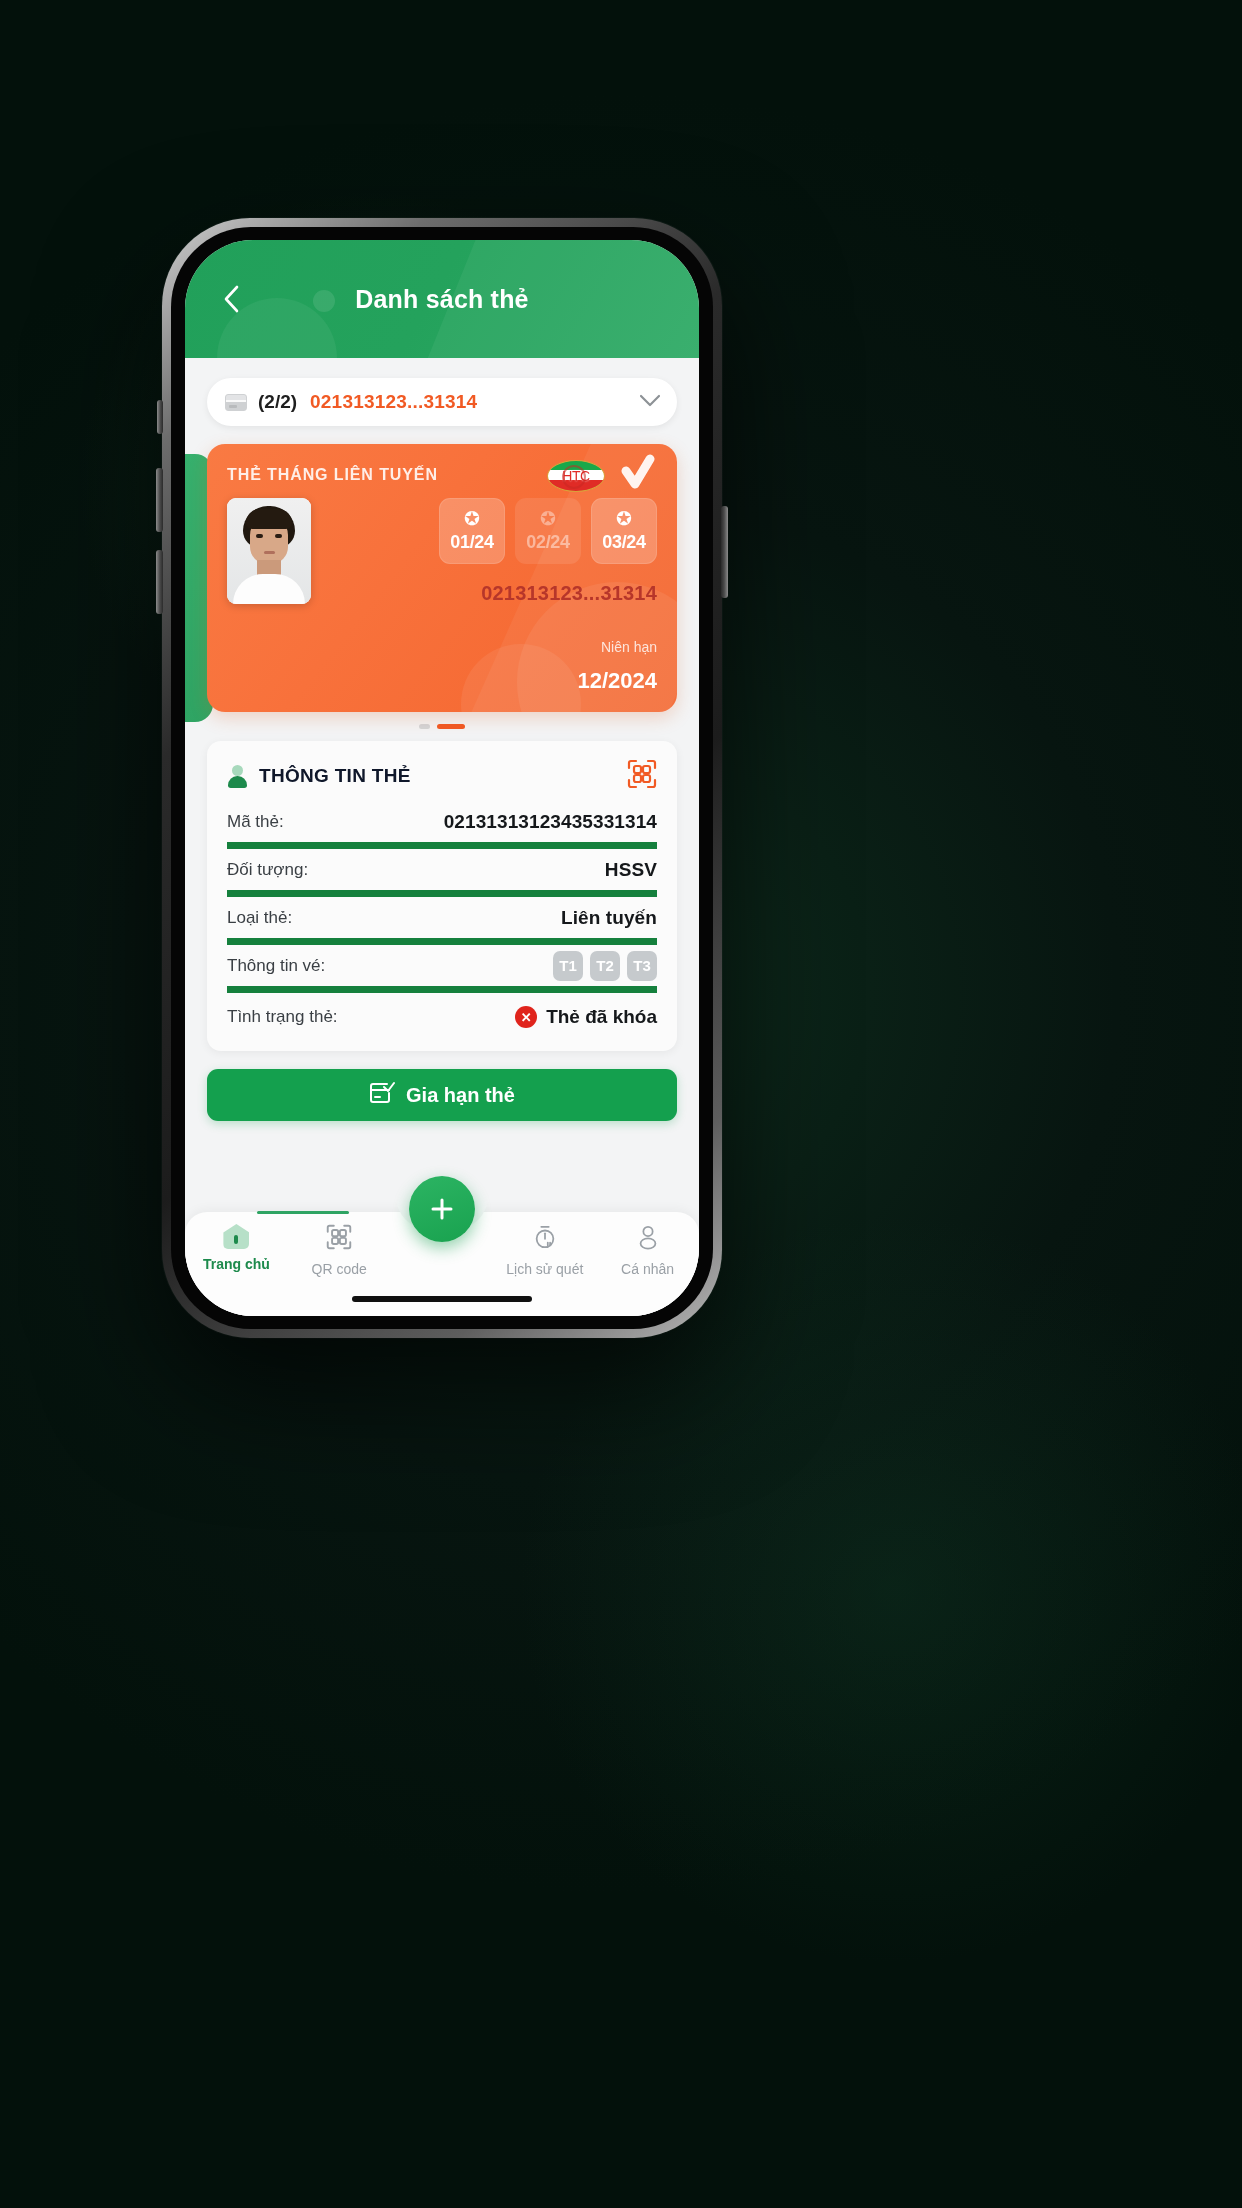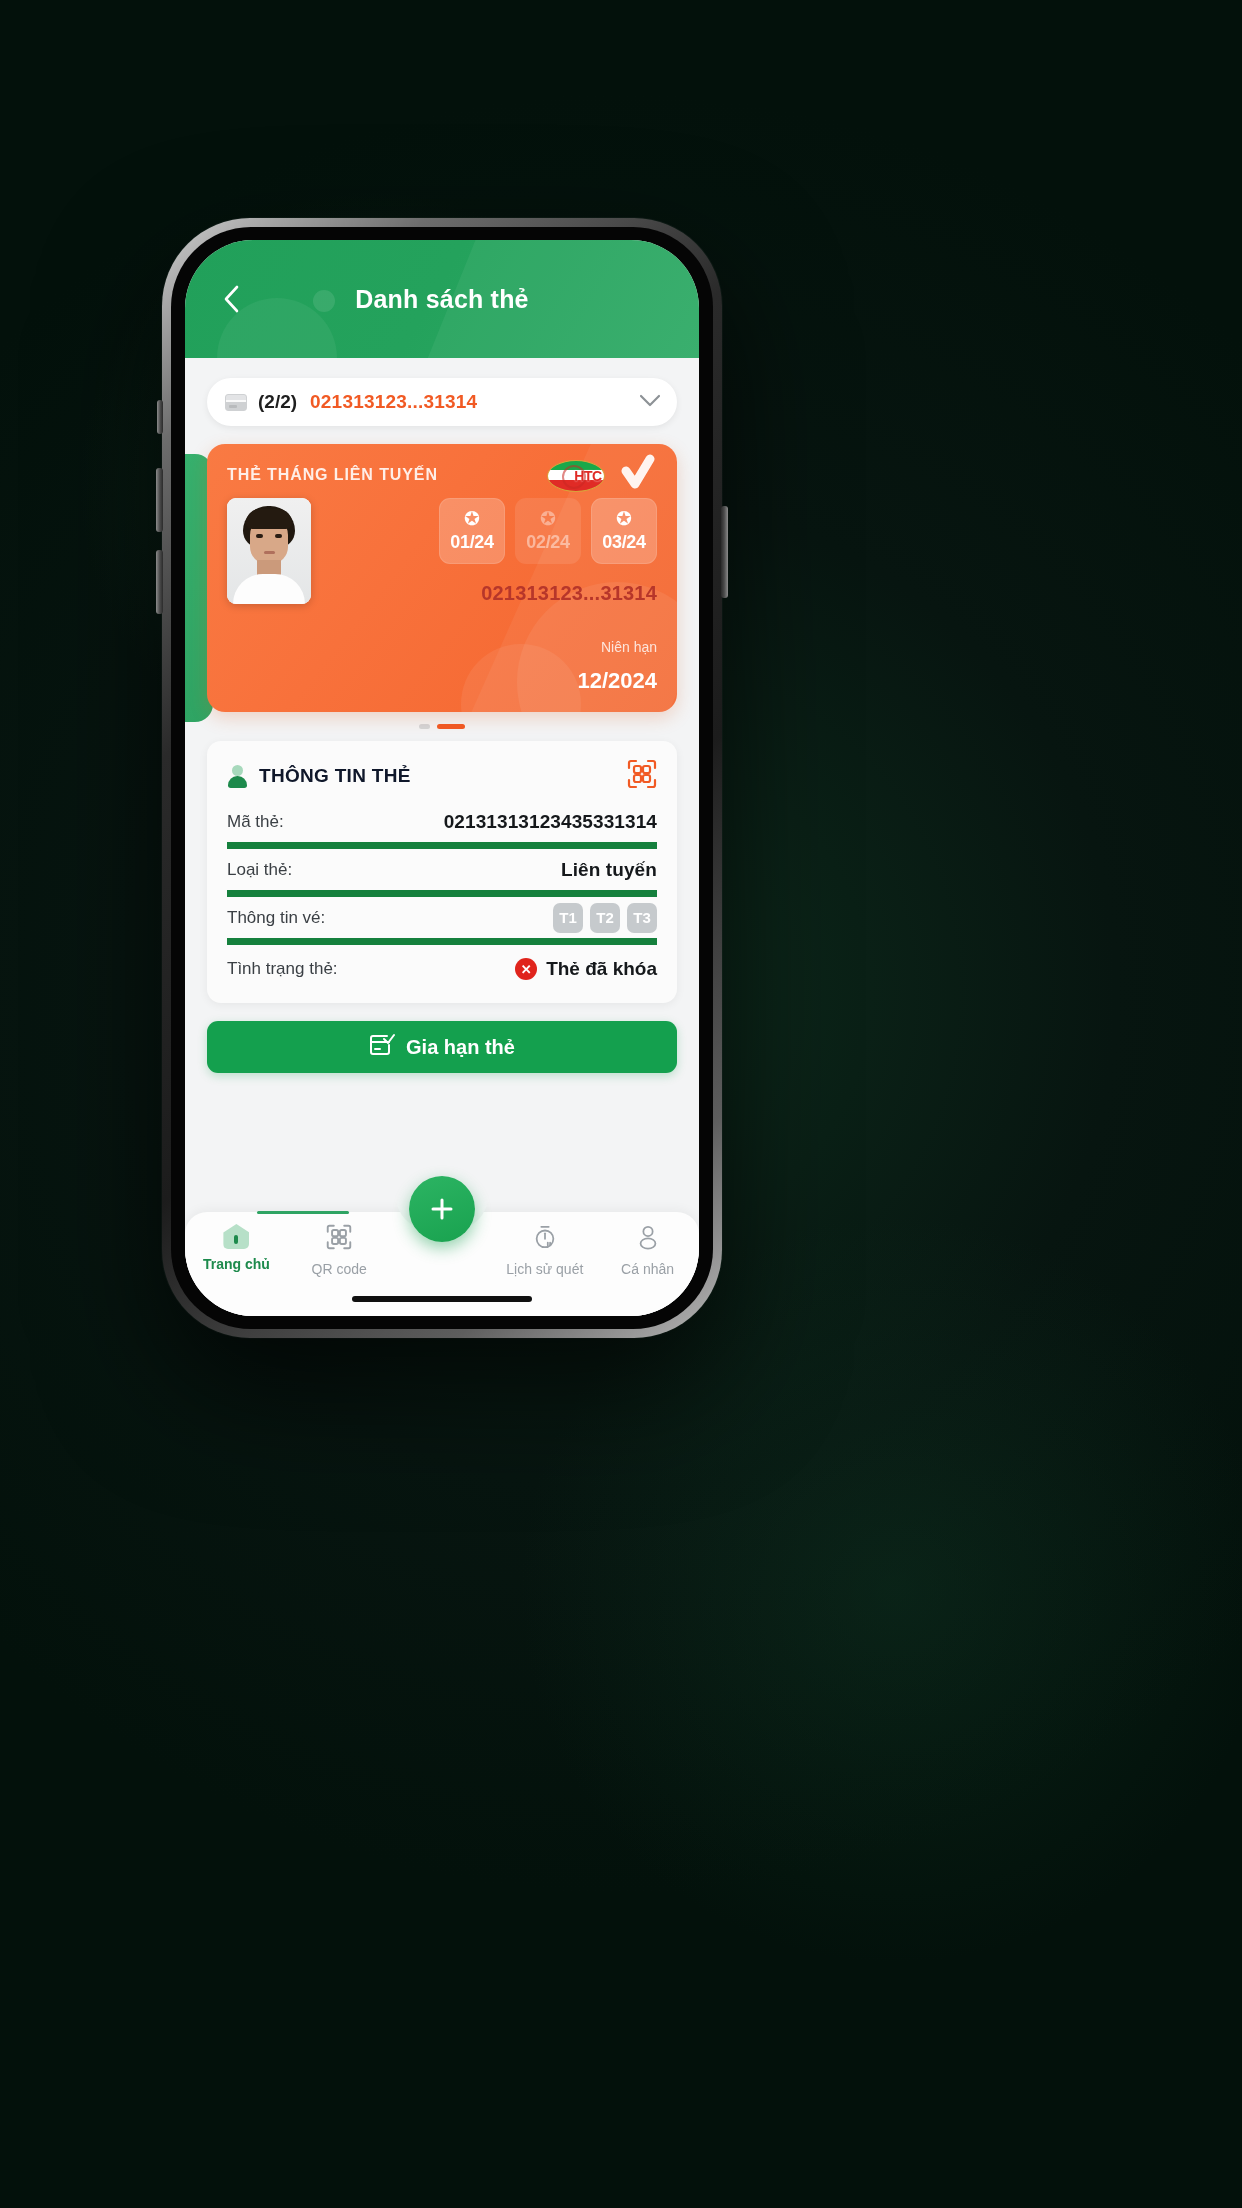--- a/index.html
+++ b/index.html
@@ -132,22 +132,22 @@
     color: rgba(255,255,255,.88); font-size: 16px; font-weight: 600;
     letter-spacing: .9px;
   }
   .brand {
     position:absolute; right: 72px; top: 16px; z-index:3;
     width: 58px; height: 32px; border-radius: 50%;
     background: linear-gradient(180deg,#19a84a 0%,#19a84a 31%,#ffffff 31%,#ffffff 64%,#e02b26 64%,#e02b26 100%);
     border: 1.5px solid #d9a23a;
     display:flex; align-items:center; justify-content:center;
   }
-  .brand-text { font-size: 14px; font-weight: 700; color:#e02b26; letter-spacing:-.5px;
-                text-shadow: 0 0 2px rgba(255,255,255,.9); padding-left: 24px; }
+  .brand-text { font-size: 14px; font-weight: 400; color:#e02b26; letter-spacing:-.5px;
+                text-shadow: 0 0 2px rgba(255,255,255,.9); }
   .brand-ring { position:absolute; left: 14px; top: 4px; width: 24px; height: 24px;
                 border-radius: 50%; border: 2px solid rgba(200,40,35,.55); }
   .check { position:absolute; right: 22px; top: 10px; z-index:3; }
 
   .ocard-mid { position: relative; z-index: 2; display:flex; margin-top: 14px; }
   .portrait {
     width: 84px; height: 106px; border-radius: 9px; overflow:hidden; flex:none;
     background:#fff; box-shadow: 0 2px 8px rgba(0,0,0,.18);
     position: relative;
   }
@@ -405,20 +405,24 @@
                   <rect x="16" y="16" width="7" height="7" rx="2"></rect>
                 </svg>
               </span>
             </div>
 
             <div class="row">
               <span class="row-label">Mã thẻ:</span>
               <span class="row-value">02131313123435331314</span>
             </div>
             <div class="row">
+              <span class="row-label">Đối tượng:</span>
+              <span class="row-value">HSSV</span>
+            </div>
+            <div class="row">
               <span class="row-label">Loại thẻ:</span>
               <span class="row-value">Liên tuyến</span>
             </div>
             <div class="row">
               <span class="row-label">Thông tin vé:</span>
               <span class="tickets">
                 <span class="tchip">T1</span>
                 <span class="tchip">T2</span>
                 <span class="tchip">T3</span>
               </span>

